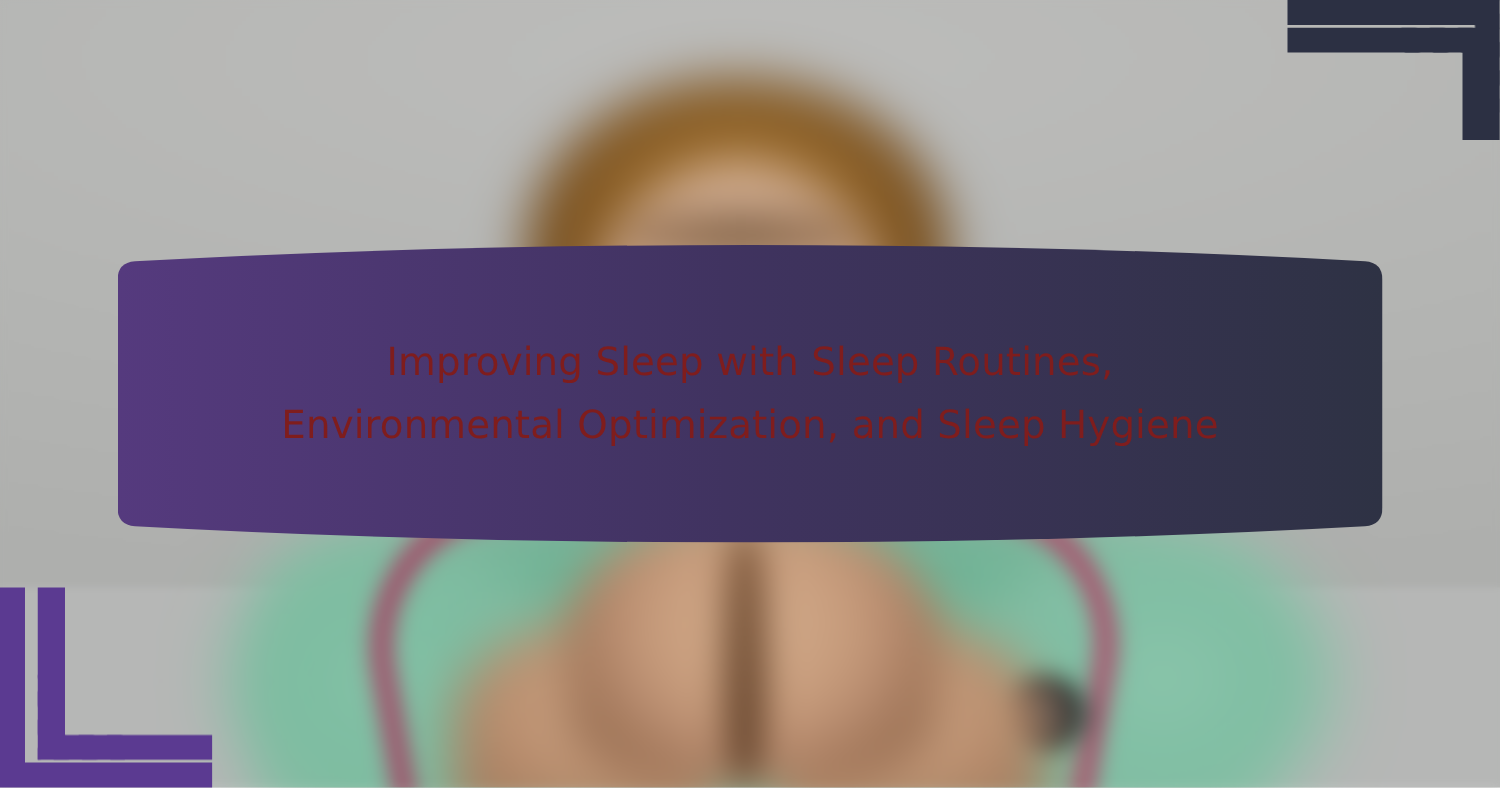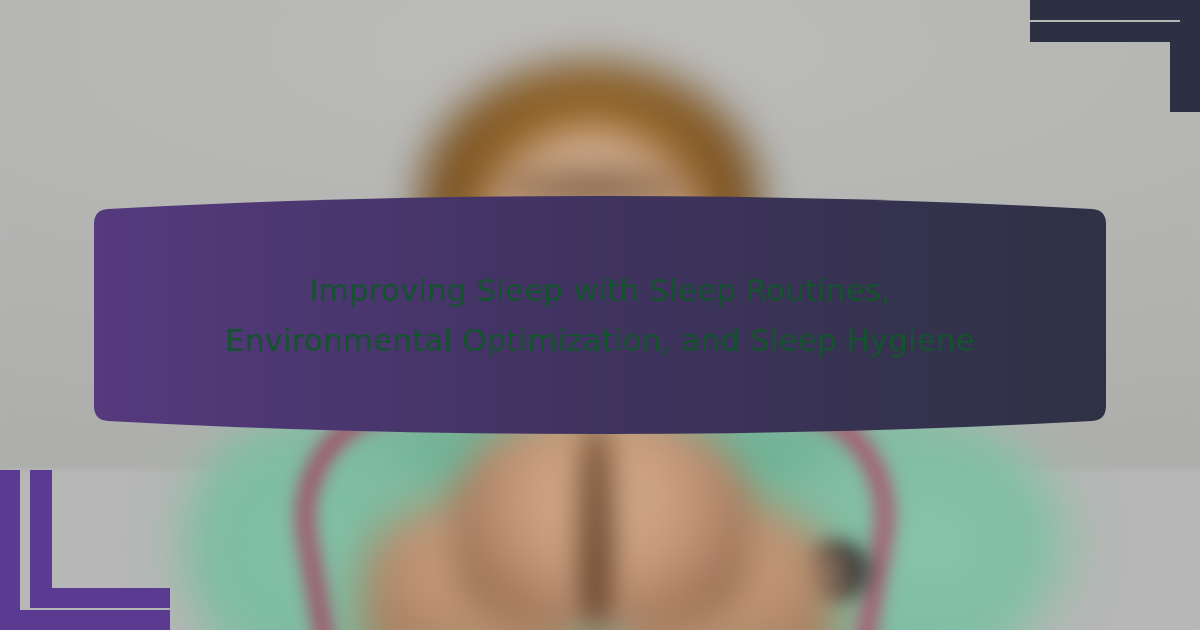--- a/index.html
+++ b/index.html
@@ -177,21 +177,21 @@
     justify-content: center;
     padding: 0 58px;
     box-sizing: border-box;
   }
   .banner-title {
     margin: 0;
     font-family: "DejaVu Sans", sans-serif;
     font-size: 31px;
     font-weight: 400;
     line-height: 1.62;
-    color: #14532d;
+    color: #7f1d1d;
     text-align: center;
     letter-spacing: .1px;
     max-width: 800px;
   }
 </style>
 </head>
 <body>
 
 <div id="canvas">
 

